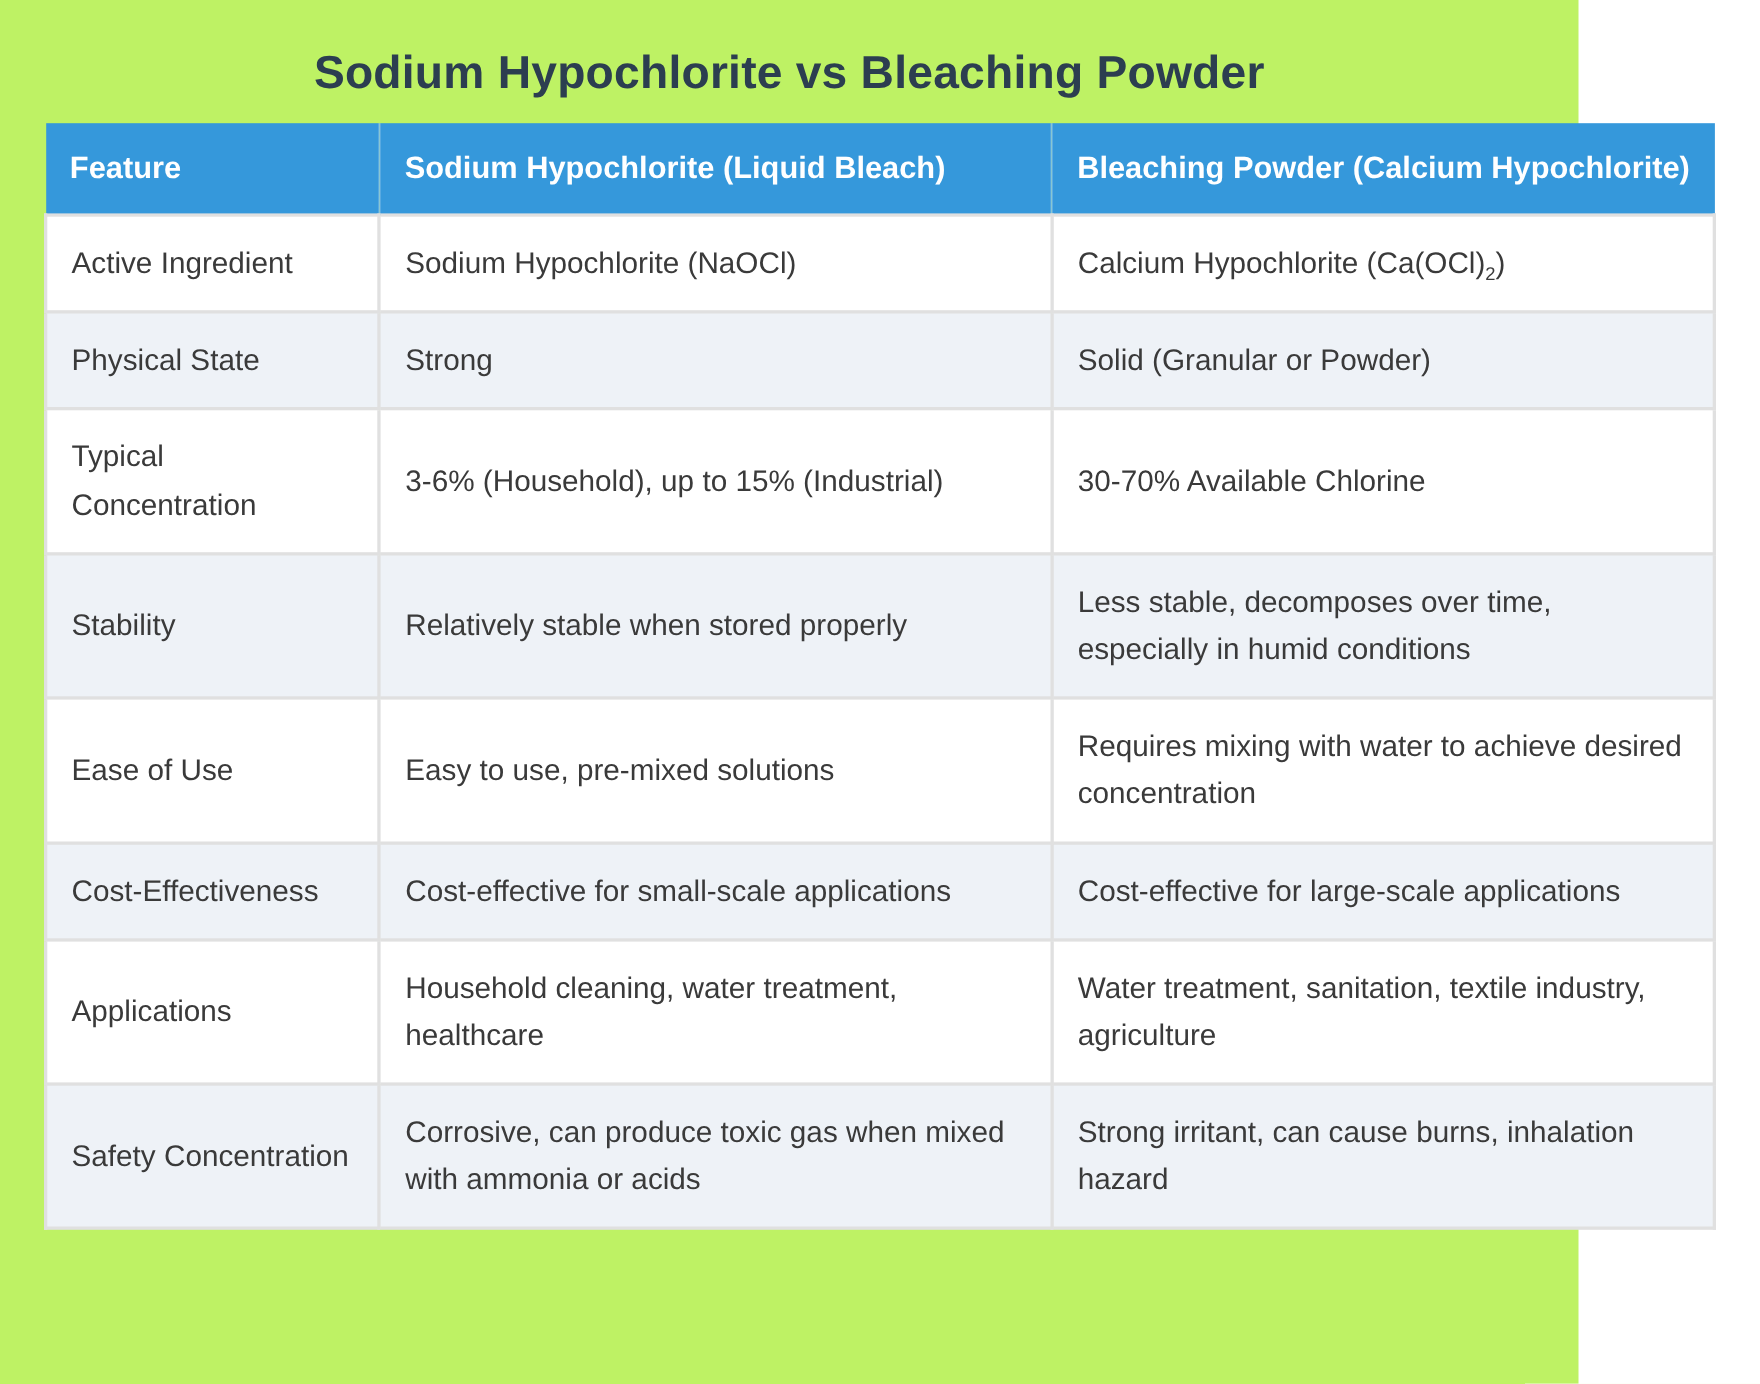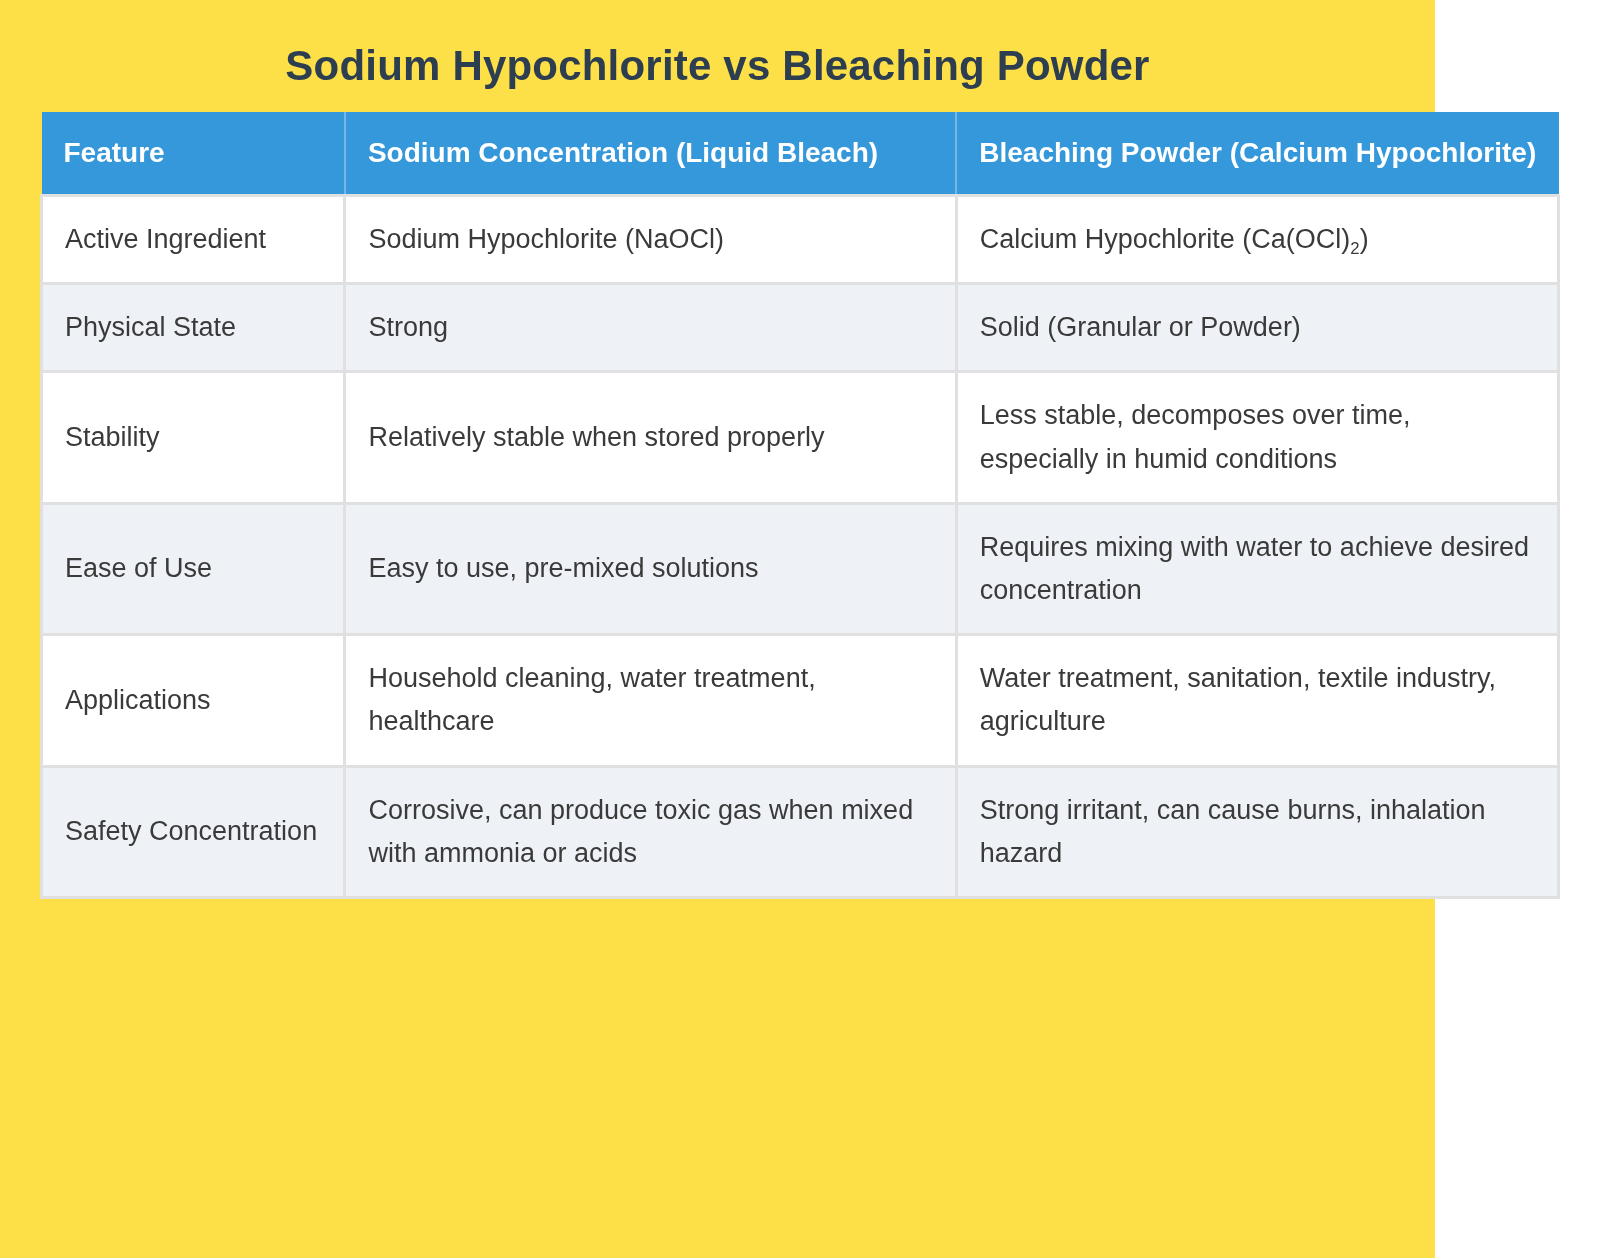--- a/index.html
+++ b/index.html
@@ -6,21 +6,21 @@
     margin: 0;
     padding: 0;
     background: #ffffff;
     font-family: "Liberation Sans", "DejaVu Sans", sans-serif;
   }
   .page {
     width: 1435px;
     height: 1258px;
     box-sizing: border-box;
     padding: 42px 40px 0 40px;
-    background: #fde047;
+    background: #bef264;
   }
   .page-title {
     margin: 0 0 22px 0;
     text-align: center;
     font-size: 42px;
     font-weight: bold;
     color: #2c3e50;
     letter-spacing: 0.2px;
   }
   table.compare-table {
@@ -73,44 +73,54 @@
 
   <table class="compare-table">
     <colgroup>
       <col class="c-feature">
       <col class="c-liquid">
       <col class="c-powder">
     </colgroup>
     <thead>
       <tr>
         <th>Feature</th>
-        <th>Sodium Concentration (Liquid Bleach)</th>
+        <th>Sodium Hypochlorite (Liquid Bleach)</th>
         <th>Bleaching Powder (Calcium Hypochlorite)</th>
       </tr>
     </thead>
     <tbody>
         <tr>
           <td>Active Ingredient</td>
           <td>Sodium Hypochlorite (NaOCl)</td>
           <td>Calcium Hypochlorite (Ca(OCl)<sub>2</sub>)</td>
         </tr>
         <tr>
           <td>Physical State</td>
           <td>Strong</td>
           <td>Solid (Granular or Powder)</td>
         </tr>
         <tr>
+          <td>Typical Concentration</td>
+          <td>3-6% (Household), up to 15% (Industrial)</td>
+          <td>30-70% Available Chlorine</td>
+        </tr>
+        <tr>
           <td>Stability</td>
           <td>Relatively stable when stored properly</td>
           <td>Less stable, decomposes over time, especially in humid conditions</td>
         </tr>
         <tr>
           <td>Ease of Use</td>
           <td>Easy to use, pre-mixed solutions</td>
           <td>Requires mixing with water to achieve desired concentration</td>
+        </tr>
+        <tr>
+          <td>Cost-Effectiveness</td>
+          <td>Cost-effective for small-scale applications</td>
+          <td>Cost-effective for large-scale applications</td>
         </tr>
         <tr>
           <td>Applications</td>
           <td>Household cleaning, water treatment, healthcare</td>
           <td>Water treatment, sanitation, textile industry, agriculture</td>
         </tr>
         <tr>
           <td>Safety Concentration</td>
           <td>Corrosive, can produce toxic gas when mixed with ammonia or acids</td>
           <td>Strong irritant, can cause burns, inhalation hazard</td>

